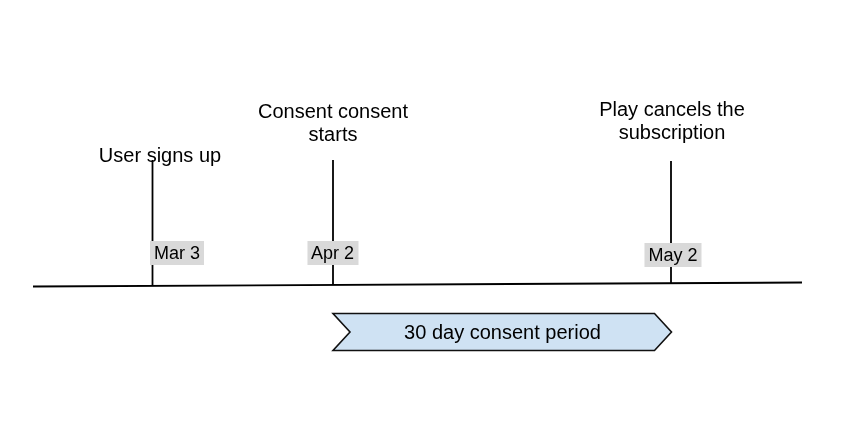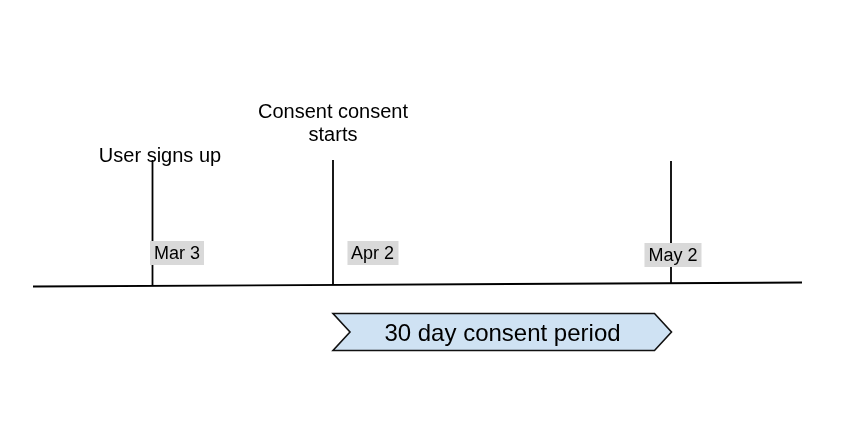--- a/index.html
+++ b/index.html
@@ -53,32 +53,32 @@
   .date-label {
     position: absolute;
     transform: translateX(-50%);
     font-size: 18px;
     line-height: 22px;
     background: #d9d9d9;
     padding: 1px 4px;
     white-space: nowrap;
   }
   .ev1-date { left: 149px;   top: 241px; margin-left: 28px; }
-  .ev2-date { left: 332.5px; top: 241px; margin-left: 40px; }
+  .ev2-date { left: 332.5px; top: 241px; }
   .ev3-date { left: 673px;   top: 243px; }
   .banner-label {
     position: absolute;
     left: 333px;
     top: 314px;
     width: 339px;
     height: 37px;
     display: flex;
     align-items: center;
     justify-content: center;
-    font-size: 24px;
+    font-size: 20px;
     white-space: nowrap;
   }
 </style>
 </head>
 <body>
 
 <div class="stage">
 
   <svg class="diagram-svg" viewBox="0 0 852 426">
 
@@ -93,20 +93,24 @@
 
   <div class="event-label ev1-label">
     <div class="event-label-line">User signs up</div>
   </div>
 
   <div class="event-label ev2-label">
     <div class="event-label-line">Consent consent</div>
     <div class="event-label-line">starts</div>
   </div>
 
+  <div class="event-label ev3-label">
+    <div class="event-label-line">Play cancels the</div>
+    <div class="event-label-line">subscription</div>
+  </div>
 
   <div class="date-label ev1-date">Mar 3</div>
   <div class="date-label ev2-date">Apr 2</div>
   <div class="date-label ev3-date">May 2</div>
 
   <div class="banner-label">30 day consent period</div>
 
 </div>
 
 </body></html>

